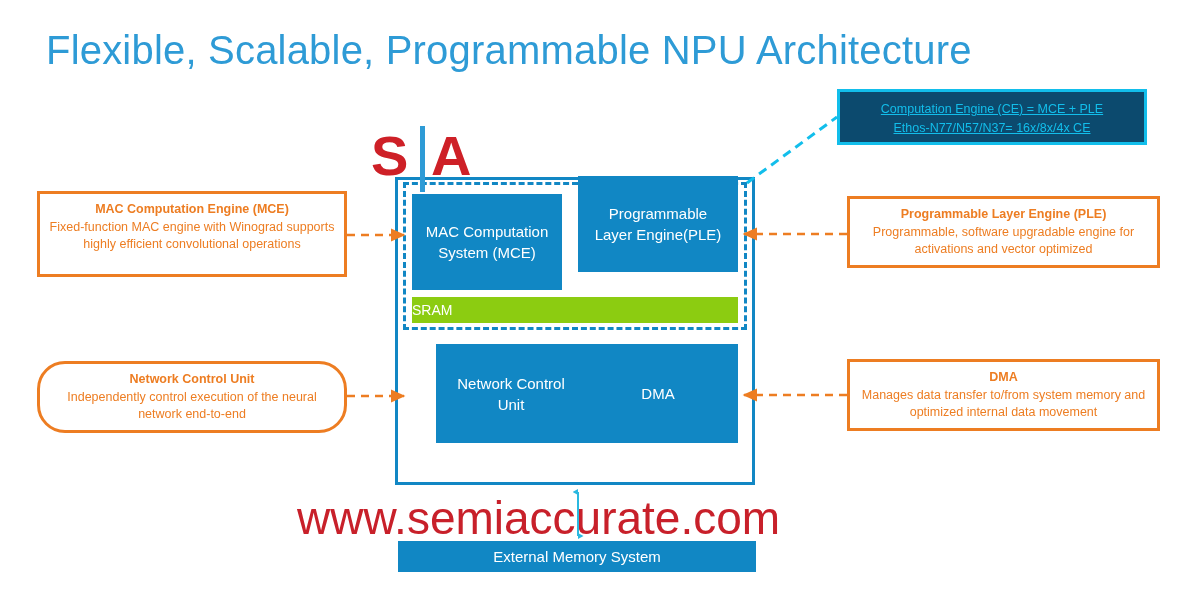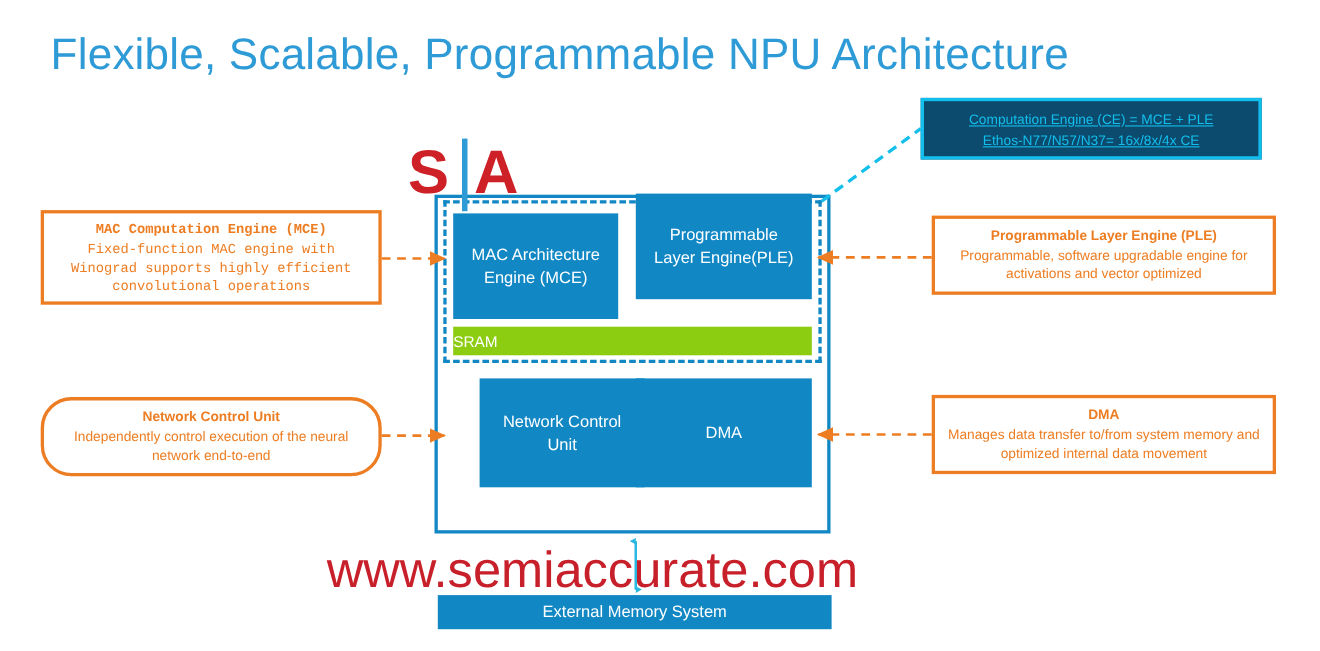--- a/index.html
+++ b/index.html
@@ -178,21 +178,21 @@
     z-index: 5;
   }
   .callout-orange .co-title {
     font-weight: 700;
     font-size: 12.5px;
     display: block;
     margin-bottom: 1px;
   }
   .callout-orange .co-body { display: block; }
 
-  .co-mce { left: 37px;  top: 191px; width: 310px; height: 86px; font-family: Liberation Mono, monospace; }
+  .co-mce { left: 37px;  top: 191px; width: 310px; height: 86px; }
   .co-ncu { left: 37px;  top: 361px; width: 310px; height: 72px; border-radius: 28px; }
   .co-ple { left: 847px; top: 196px; width: 313px; height: 72px; }
   .co-dma { left: 847px; top: 359px; width: 313px; height: 72px; }
 
   
   .callout-cyan {
     position: absolute;
     left: 837px;
     top: 89px;
     width: 310px;
@@ -252,22 +252,22 @@
   <svg class="leaders" viewBox="0 0 1200 592" width="1200" height="592" style="z-index:2;">
     <polyline points="746,185 745,185 746,184 746,184" fill="none" stroke="#12BEEB" stroke-width="0"></polyline>
   </svg>
 
   <div class="npu-outer"></div>
 
   <div class="ce-dashed"></div>
 
   <div class="blk blk-mce">
     <span>
-      <span>MAC Architecture</span><br>
-      <span>Engine (MCE)</span>
+      <span>MAC Computation</span><br>
+      <span>System (MCE)</span>
     </span>
   </div>
 
   <div class="blk blk-ple">
     <span>
       <span>Programmable</span><br>
       <span>Layer Engine(PLE)</span>
     </span>
   </div>
 

